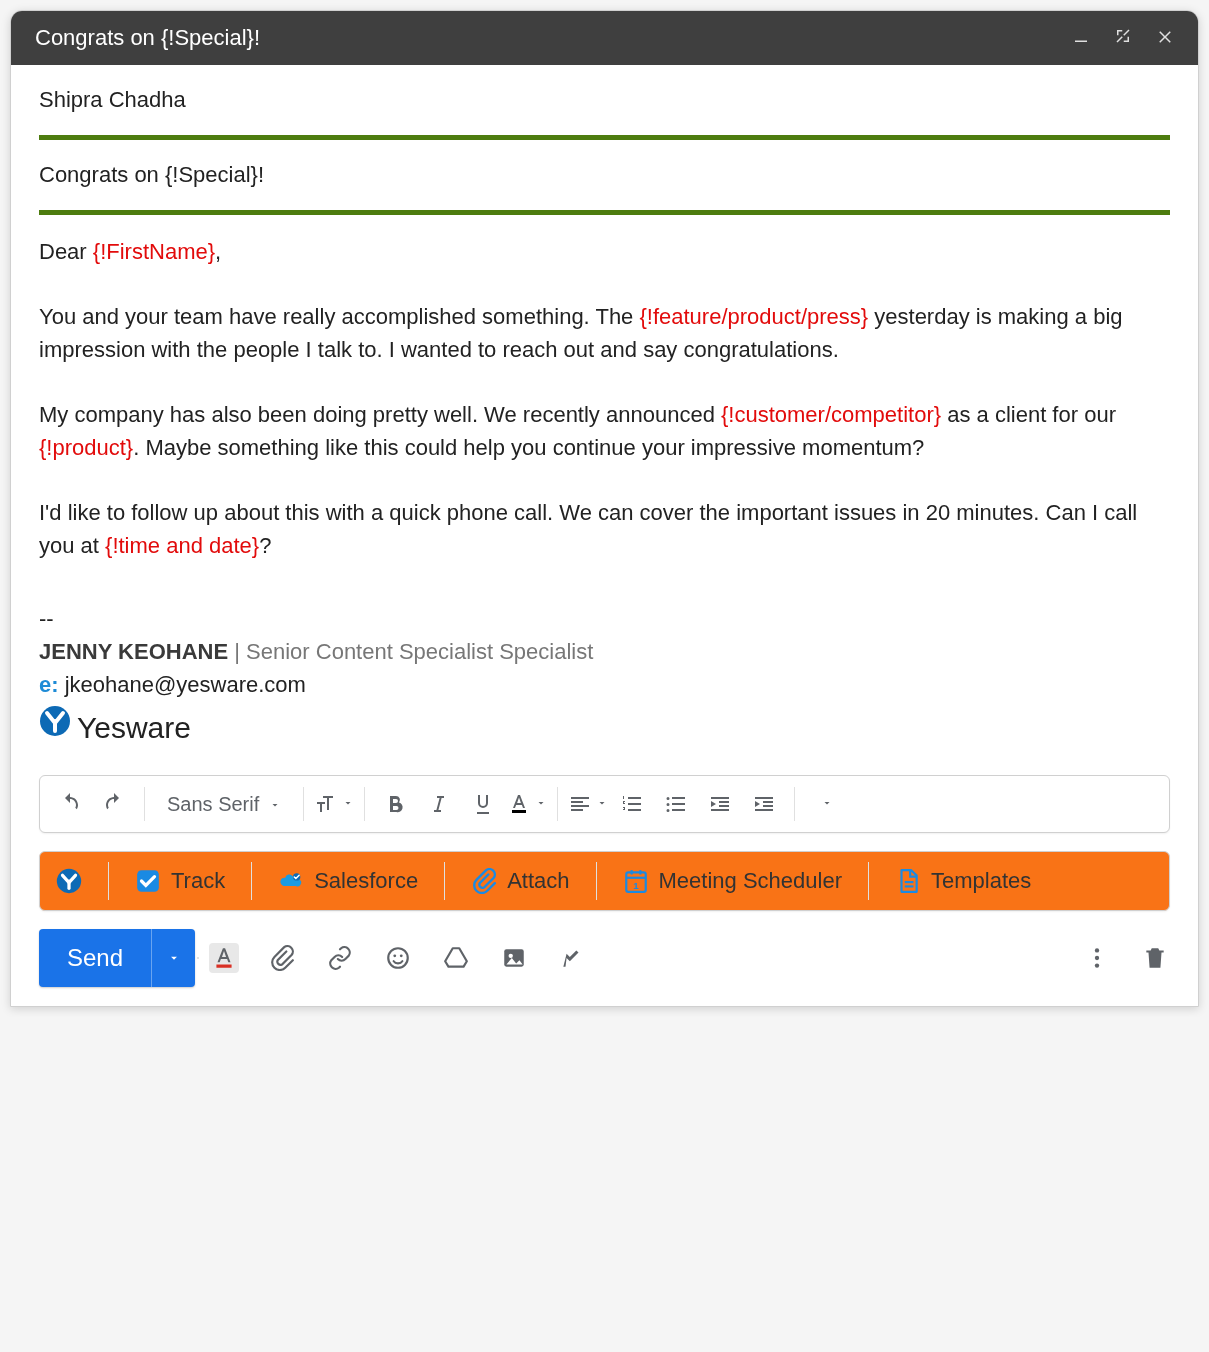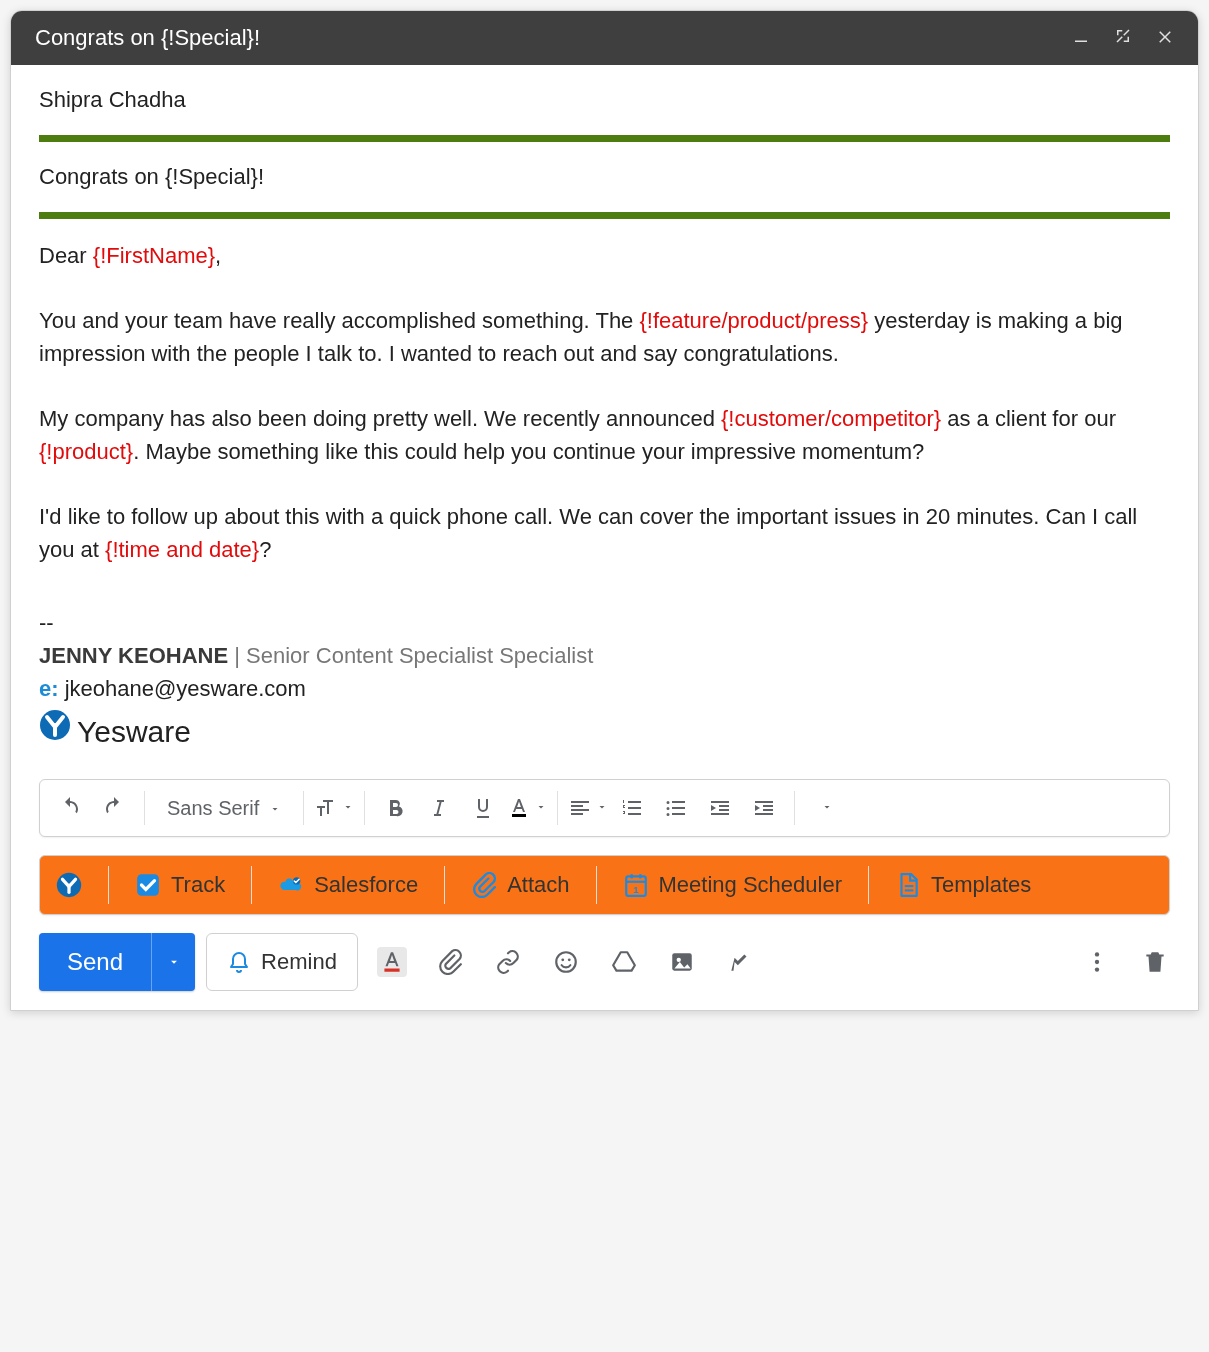--- a/index.html
+++ b/index.html
@@ -3,21 +3,21 @@
 <meta charset="utf-8">
 <style>
   * { box-sizing: border-box; margin: 0; padding: 0; }
   body { font-family: Arial, Helvetica, sans-serif; background: #f5f5f5; width: 1209px; }
   .compose-wrap { margin: 10px; background: #fff; border: 1px solid #d0d0d0; border-radius: 12px 12px 0 0; box-shadow: 0 2px 10px rgba(0,0,0,.15); overflow: hidden; }
   .titlebar { background: #3f3f3f; color: #fff; display: flex; align-items: center; justify-content: space-between; padding: 14px 24px; }
   .titlebar-title { font-size: 22px; font-weight: 500; }
   .titlebar-ctrls { display: flex; gap: 24px; align-items: center; }
   .titlebar-ctrls svg { width: 18px; height: 18px; fill: #e0e0e0; cursor:pointer; }
   .fields { padding: 0 28px; }
-  .field-row { border-bottom: 7px solid #4d7c0f; padding: 22px 0; font-size: 22px; color: #222; }
+  .field-row { border-bottom: 5px solid #4d7c0f; padding: 22px 0; font-size: 22px; color: #222; }
   .body-area { padding: 20px 28px 0 28px; font-size: 22px; color: #222; line-height: 1.5; min-height: 560px; }
   .body-area p { margin-bottom: 32px; }
   .ph { color: #e20b0b; }
   .sig-sep { margin-top: 40px; color:#222; }
   .sig-name { font-weight: 700; color:#3a3a3a; font-size:22px;}
   .sig-title { color:#777; font-size:22px; }
   .sig-email-label { color:#1e8bd6; font-weight:700; }
   .sig-email { color:#222; }
   .sig-logo-row { display:flex; align-items:flex-start; gap:6px; margin-top:4px; font-size:30px; font-weight:400; color:#222; }
   .sig-logo-row svg { width:32px; height:32px; }
@@ -29,21 +29,21 @@
   .tb-btn svg { width:24px; height:24px; fill:#5f6368; }
   .tb-btn .caret { margin-left:4px; }
   .font-picker { display:flex; align-items:center; gap:10px; padding:0 12px; cursor:pointer; font-size:20px; color:#5f6368; }
   .caret svg { width:12px; height:12px; fill:#5f6368; }
 
   .yesware-toolbar { border:1px solid #d0d0d0; border-radius:6px; background:#f97316; display:flex; align-items:center; padding:10px 14px; gap:6px; margin-top:18px; box-shadow:0 1px 2px rgba(0,0,0,.06); }
   .yesware-toolbar .sep { width:1px; height:38px; background:#e0e0e0; margin:0 10px; }
   .yw-item { display:flex; align-items:center; gap:10px; font-size:22px; color:#333; cursor:pointer; padding:4px 10px; }
   .yw-item svg { width:26px; height:26px; }
 
-  .action-row { display:flex; align-items:center; gap:11px; margin-top:18px; }
+  .action-row { display:flex; align-items:center; gap:2px; margin-top:18px; }
   .send-btn { display:flex; align-items:stretch; background:#1a73e8; color:#fff; border-radius:4px; overflow:hidden; cursor:pointer; box-shadow:0 1px 2px rgba(0,0,0,.2); }
   .send-main { display:flex; align-items:center; padding:0 28px; font-size:24px; font-weight:500; height:58px; }
   .send-drop { display:flex; align-items:center; justify-content:center; width:44px; border-left:1px solid rgba(255,255,255,.35); }
   .send-drop svg { width:14px; height:14px; fill:#fff; }
   .pill-group { display:flex; align-items:stretch; border:1px solid #d0d0d0; border-radius:6px; background:#fff; overflow:hidden; }
   .pill-btn { display:flex; align-items:center; gap:10px; padding:0 20px; height:56px; font-size:22px; color:#333; cursor:pointer; }
   .pill-btn + .pill-btn { border-left:1px solid #e0e0e0; }
   .pill-btn svg { width:24px; height:24px; }
 
   .bottom-icons { display:flex; align-items:center; gap:28px; margin-left:8px; }
@@ -258,26 +258,20 @@
     <div class="action-row">
       <div class="send-btn">
         <div class="send-main">Send</div>
         <div class="send-drop">
             <svg viewBox="0 0 24 24">
               <path d="M7 10l5 5 5-5z"></path>
             </svg>
           </div>
       </div>
       <div class="pill-group">
-        <div class="pill-btn">
-          <svg viewBox="0 0 24 24">
-              <path d="M12 3a6 6 0 0 0-6 6v5l-2 3h16l-2-3V9a6 6 0 0 0-6-6zM10 20a2 2 0 0 0 4 0" fill="none" stroke="#1a8ae3" stroke-width="2" stroke-linejoin="round"></path>
-            </svg>
-          <span>Remind</span>
-        </div>
       </div>
 
       <div class="bottom-icons" style="flex:1;">
         <div class="ic active">
             <svg viewBox="0 0 24 24">
               <path d="M11 3L6 16h2l1.1-3h5.8L16 16h2L13 3h-2zm-.9 8L12 5.5 13.9 11H10.1z"></path>
               <rect x="5" y="18" width="14" height="3" fill="#d93025"></rect>
             </svg>
           </div>
         <div class="ic">

